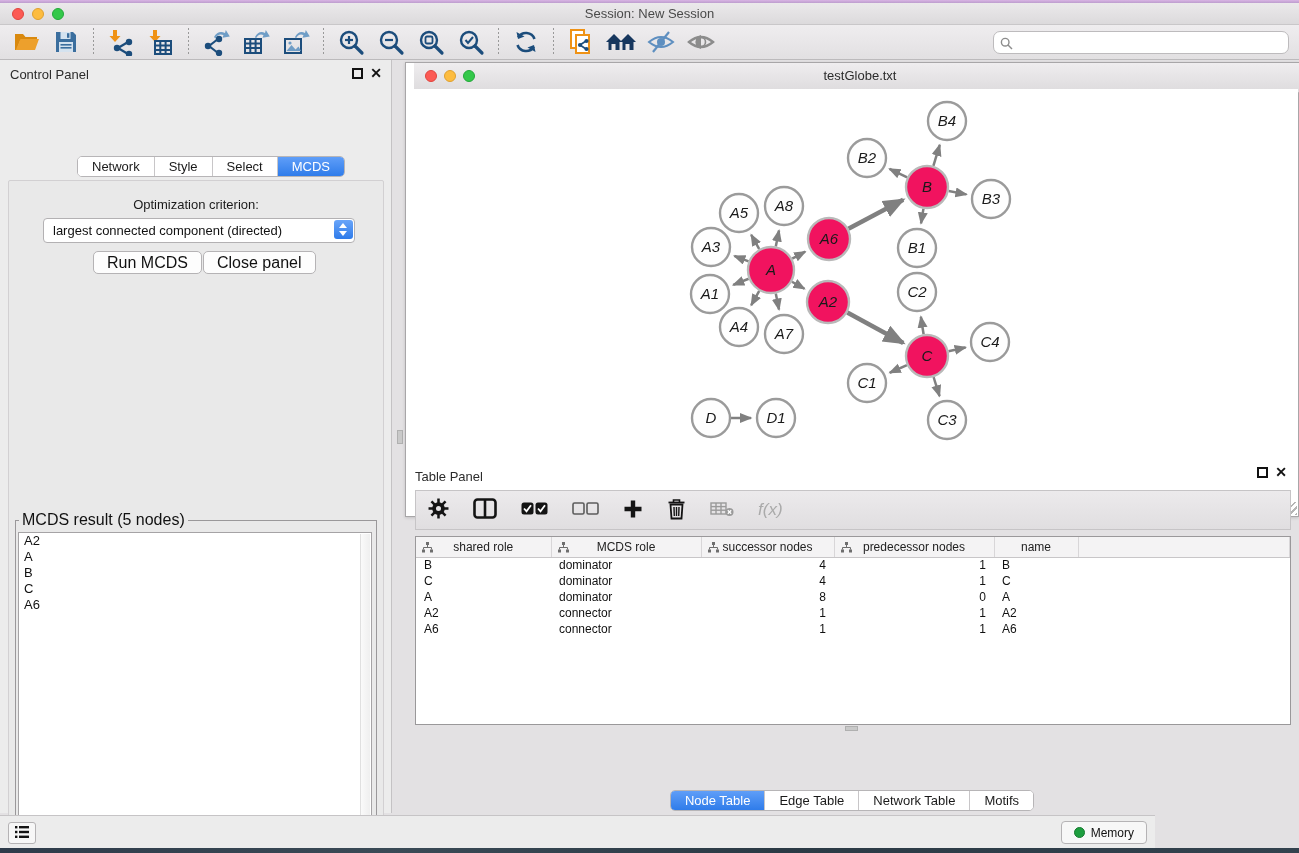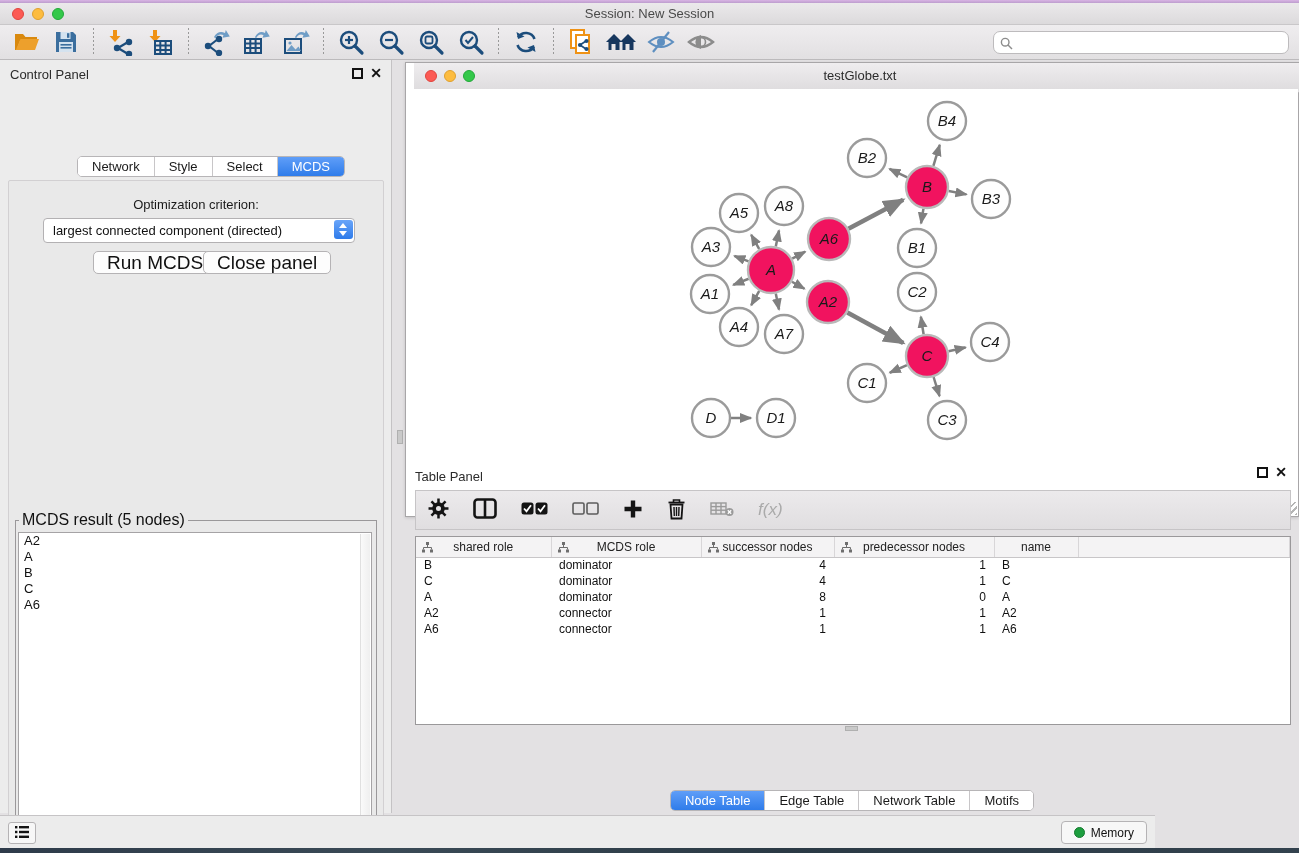--- a/index.html
+++ b/index.html
@@ -54,21 +54,21 @@
   .dropdown { position:absolute; left:34px; top:37px; width:312px; height:25px;
     background:#fff; border:1px solid #b3b1b3; border-radius:4px; }
   .dropdown .val { position:absolute; left:9px; top:4px; font-size:13px; color:#111; }
   .dropdown .stepper { position:absolute; right:1px; top:1px; width:19px; height:19px;
     border-radius:3px; background:linear-gradient(#6aa5f9,#2e7bea); }
   .dropdown .stepper:before, .dropdown .stepper:after { content:""; position:absolute; left:5px;
     border-left:4.5px solid transparent; border-right:4.5px solid transparent; }
   .dropdown .stepper:before { top:3px; border-bottom:5px solid #fff; }
   .dropdown .stepper:after { bottom:3px; border-top:5px solid #fff; }
   .cp-btn { position:absolute; top:70px; height:23px; background:#fdfdfd;
-    border:1px solid #b5b3b5; border-radius:5px; font-size:19px; color:#111; padding:0 13px; }
+    border:1px solid #b5b3b5; border-radius:5px; font-size:16px; color:#111; padding:0 13px; }
   .result-box { position:absolute; left:6px; top:330px; width:362px; height:342px;
     border:1px solid #9a989a; }
   .result-box legend { font-size:16px; color:#111; margin-left:3px; padding:0 3px; }
   .result-list { position:absolute; left:2px; top:3px; width:354px; height:330px;
     background:#fff; border:1px solid #a5a3a5; overflow:hidden; }
   .result-item { font-size:13px; color:#111; padding:0 5px; line-height:16px; }
   .vscroll { position:absolute; right:1px; top:1px; width:10px; height:328px;
     background:linear-gradient(90deg,#fafafa,#efefef); border-left:1px solid #e0e0e0; }
 
   

